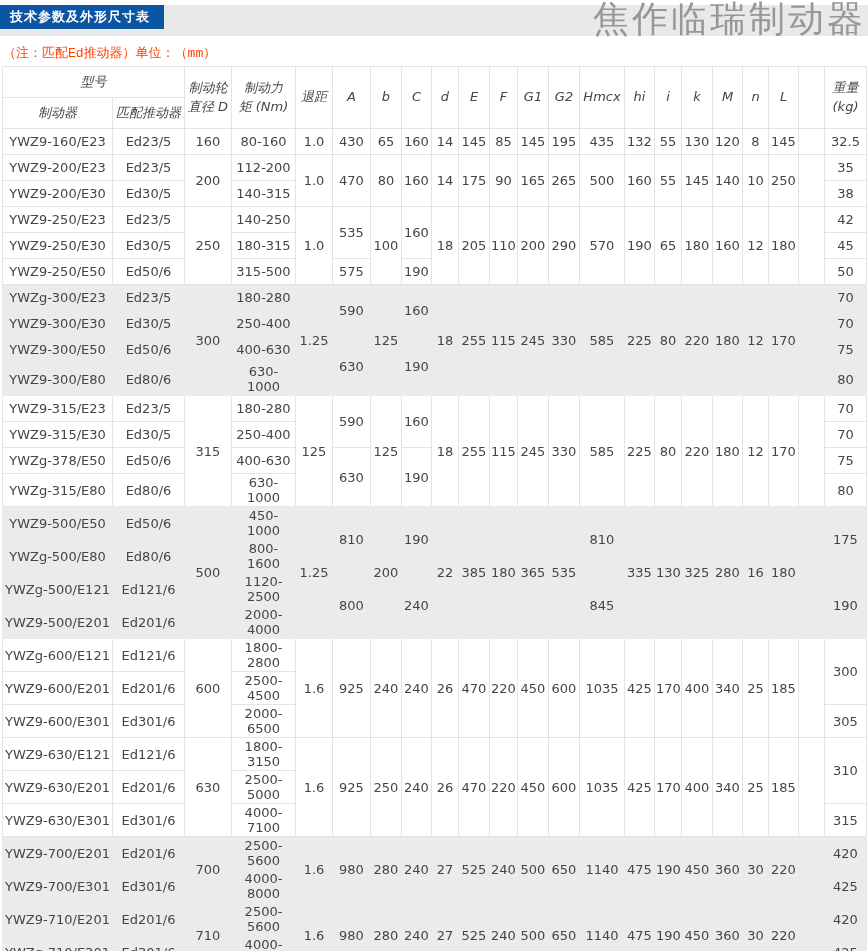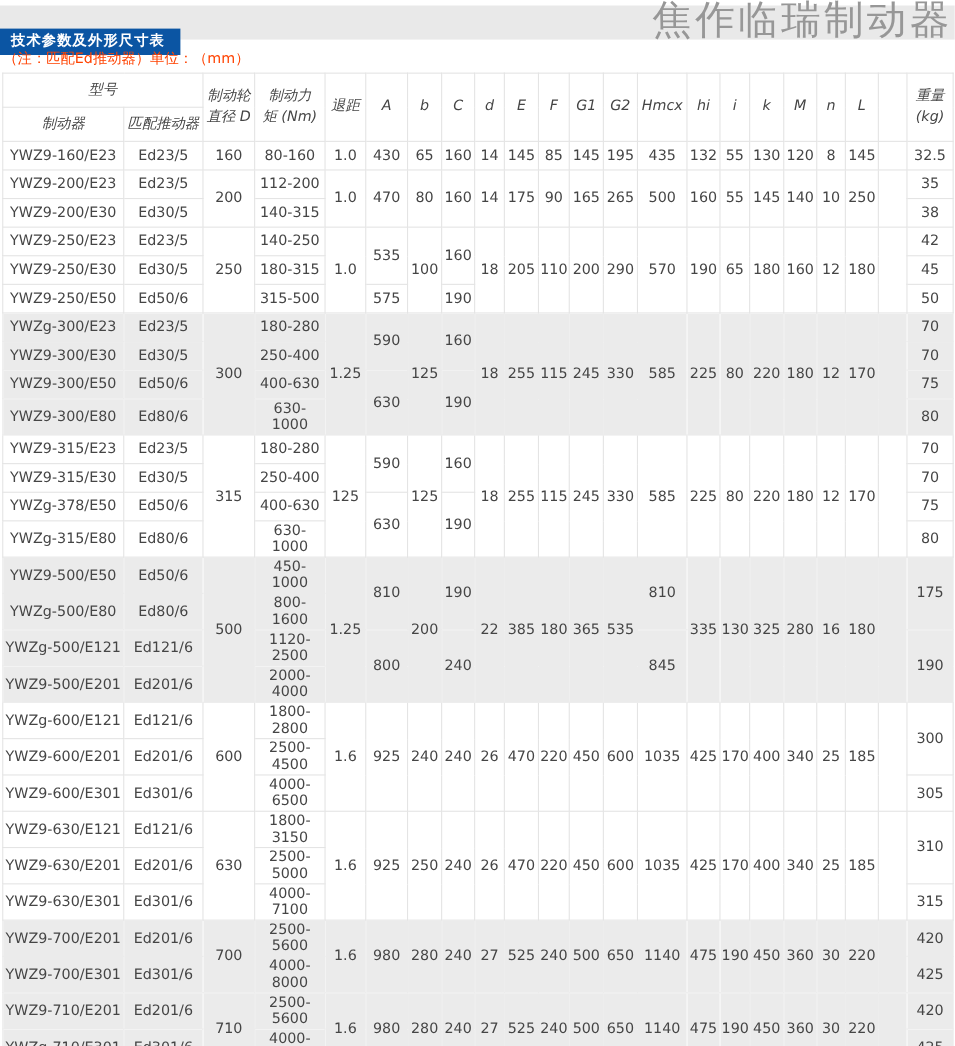--- a/index.html
+++ b/index.html
@@ -5,30 +5,30 @@
   html,body{margin:0;padding:0;background:#ffffff;}
   body{
     width:868px;height:951px;position:relative;overflow:hidden;
     font-family:"DejaVu Sans","Liberation Sans",sans-serif;
     -webkit-font-smoothing:antialiased;
   }
   
   .topstrip{position:absolute;top:5px;left:0;width:868px;height:31px;background:#e9e9e9;}
   .titlebox{
     position:absolute;top:5px;left:0;height:24px;background:#0b55a3;color:#ffffff;
-    font-size:13px;font-weight:bold;line-height:24px;padding:0 14px 0 10px;letter-spacing:1px;margin-top:21px;
+    font-size:13px;font-weight:bold;line-height:24px;padding:0 14px 0 10px;letter-spacing:1px;
   }
   .watermark{
     position:absolute;top:-3px;right:2px;height:44px;line-height:44px;
     font-family:"DejaVu Serif","Liberation Serif",serif;
     font-size:36px;color:#979797;letter-spacing:3px;white-space:nowrap;
   }
   .unitnote{
     position:absolute;top:44px;left:3px;
-    font-size:13px;color:#ff4200;white-space:nowrap;
+    font-size:13px;color:#ff4200;white-space:nowrap;font-family:Liberation Mono, monospace;
   }
   
   .tblwrap{position:absolute;top:66px;left:2px;width:864px;}
   table{border-collapse:collapse;table-layout:fixed;width:864px;}
   th,td{
     border:1px solid #e4e4e4;
     font-size:13px;color:#454545;text-align:center;vertical-align:middle;
     padding:1px 1px;height:23px;overflow:hidden;font-weight:normal;
   }
   thead th{height:28px;white-space:pre-line;line-height:1.45;font-style:italic;}
@@ -355,21 +355,21 @@
           <td rowspan="2">300</td>
         </tr>
         <tr>
           <td>YWZ9-600/E201</td>
           <td>Ed201/6</td>
           <td>2500-4500</td>
         </tr>
         <tr>
           <td>YWZ9-600/E301</td>
           <td>Ed301/6</td>
-          <td>4000-6500</td>
+          <td>2000-6500</td>
           <td>305</td>
         </tr>
         <tr>
           <td>YWZ9-630/E121</td>
           <td>Ed121/6</td>
           <td rowspan="3">630</td>
           <td>1800-3150</td>
           <td rowspan="3">1.6</td>
           <td rowspan="3">925</td>
           <td rowspan="3">250</td>

